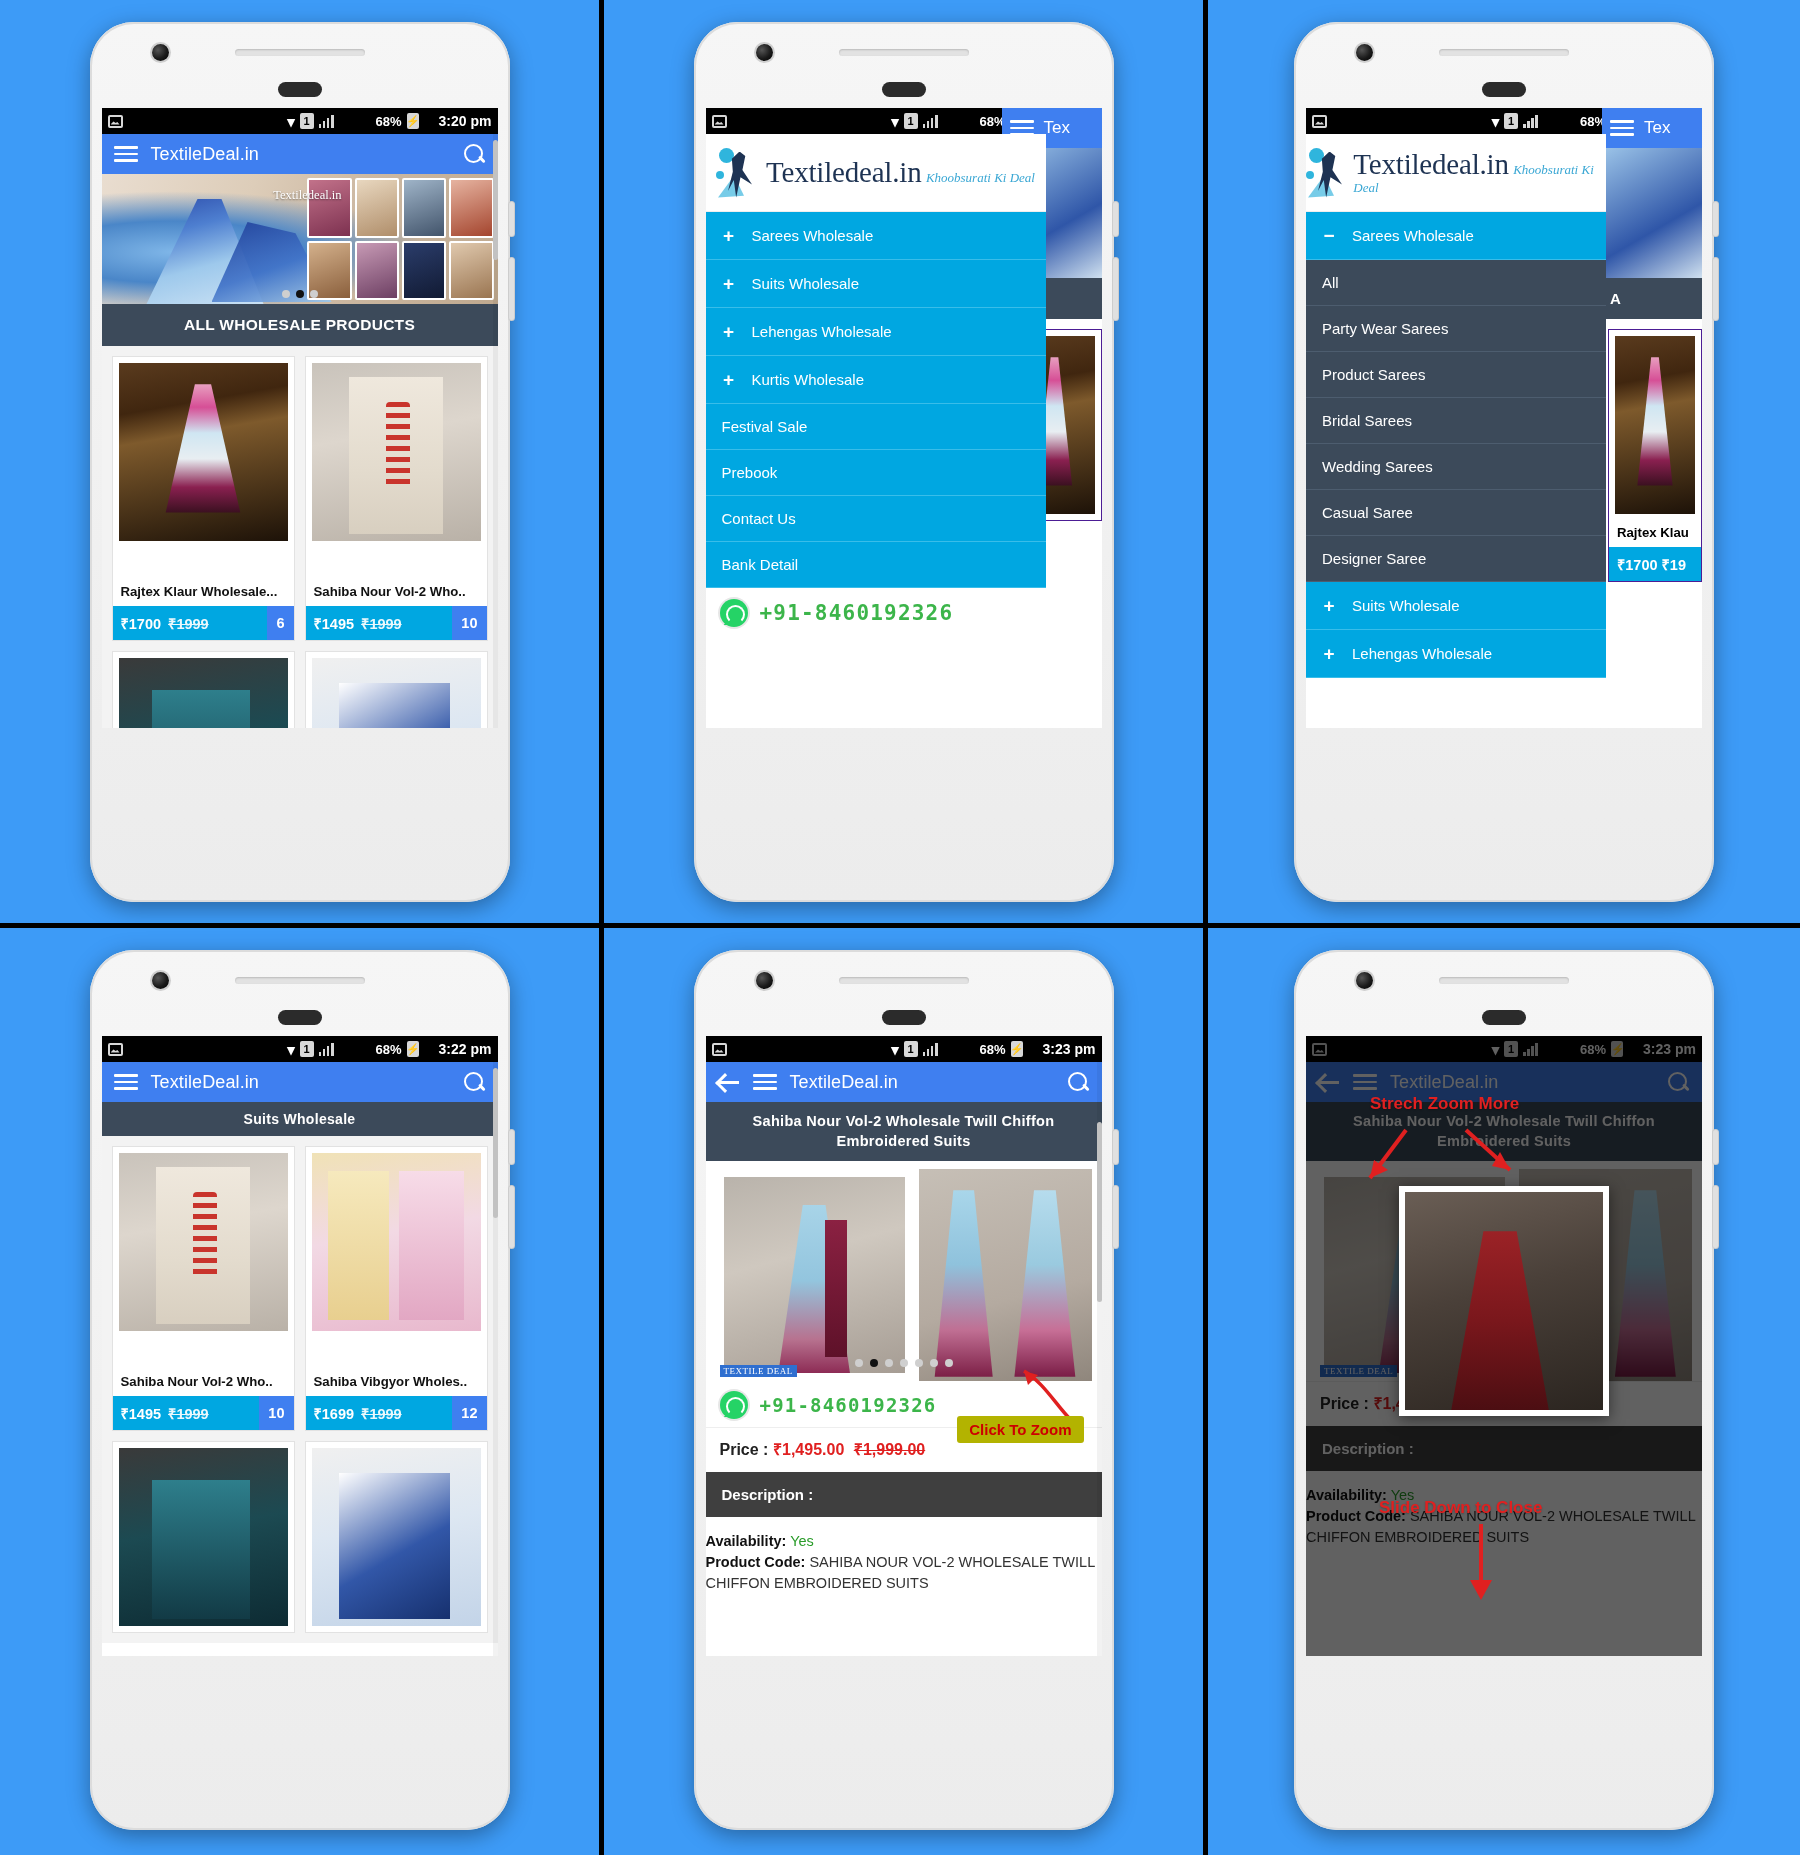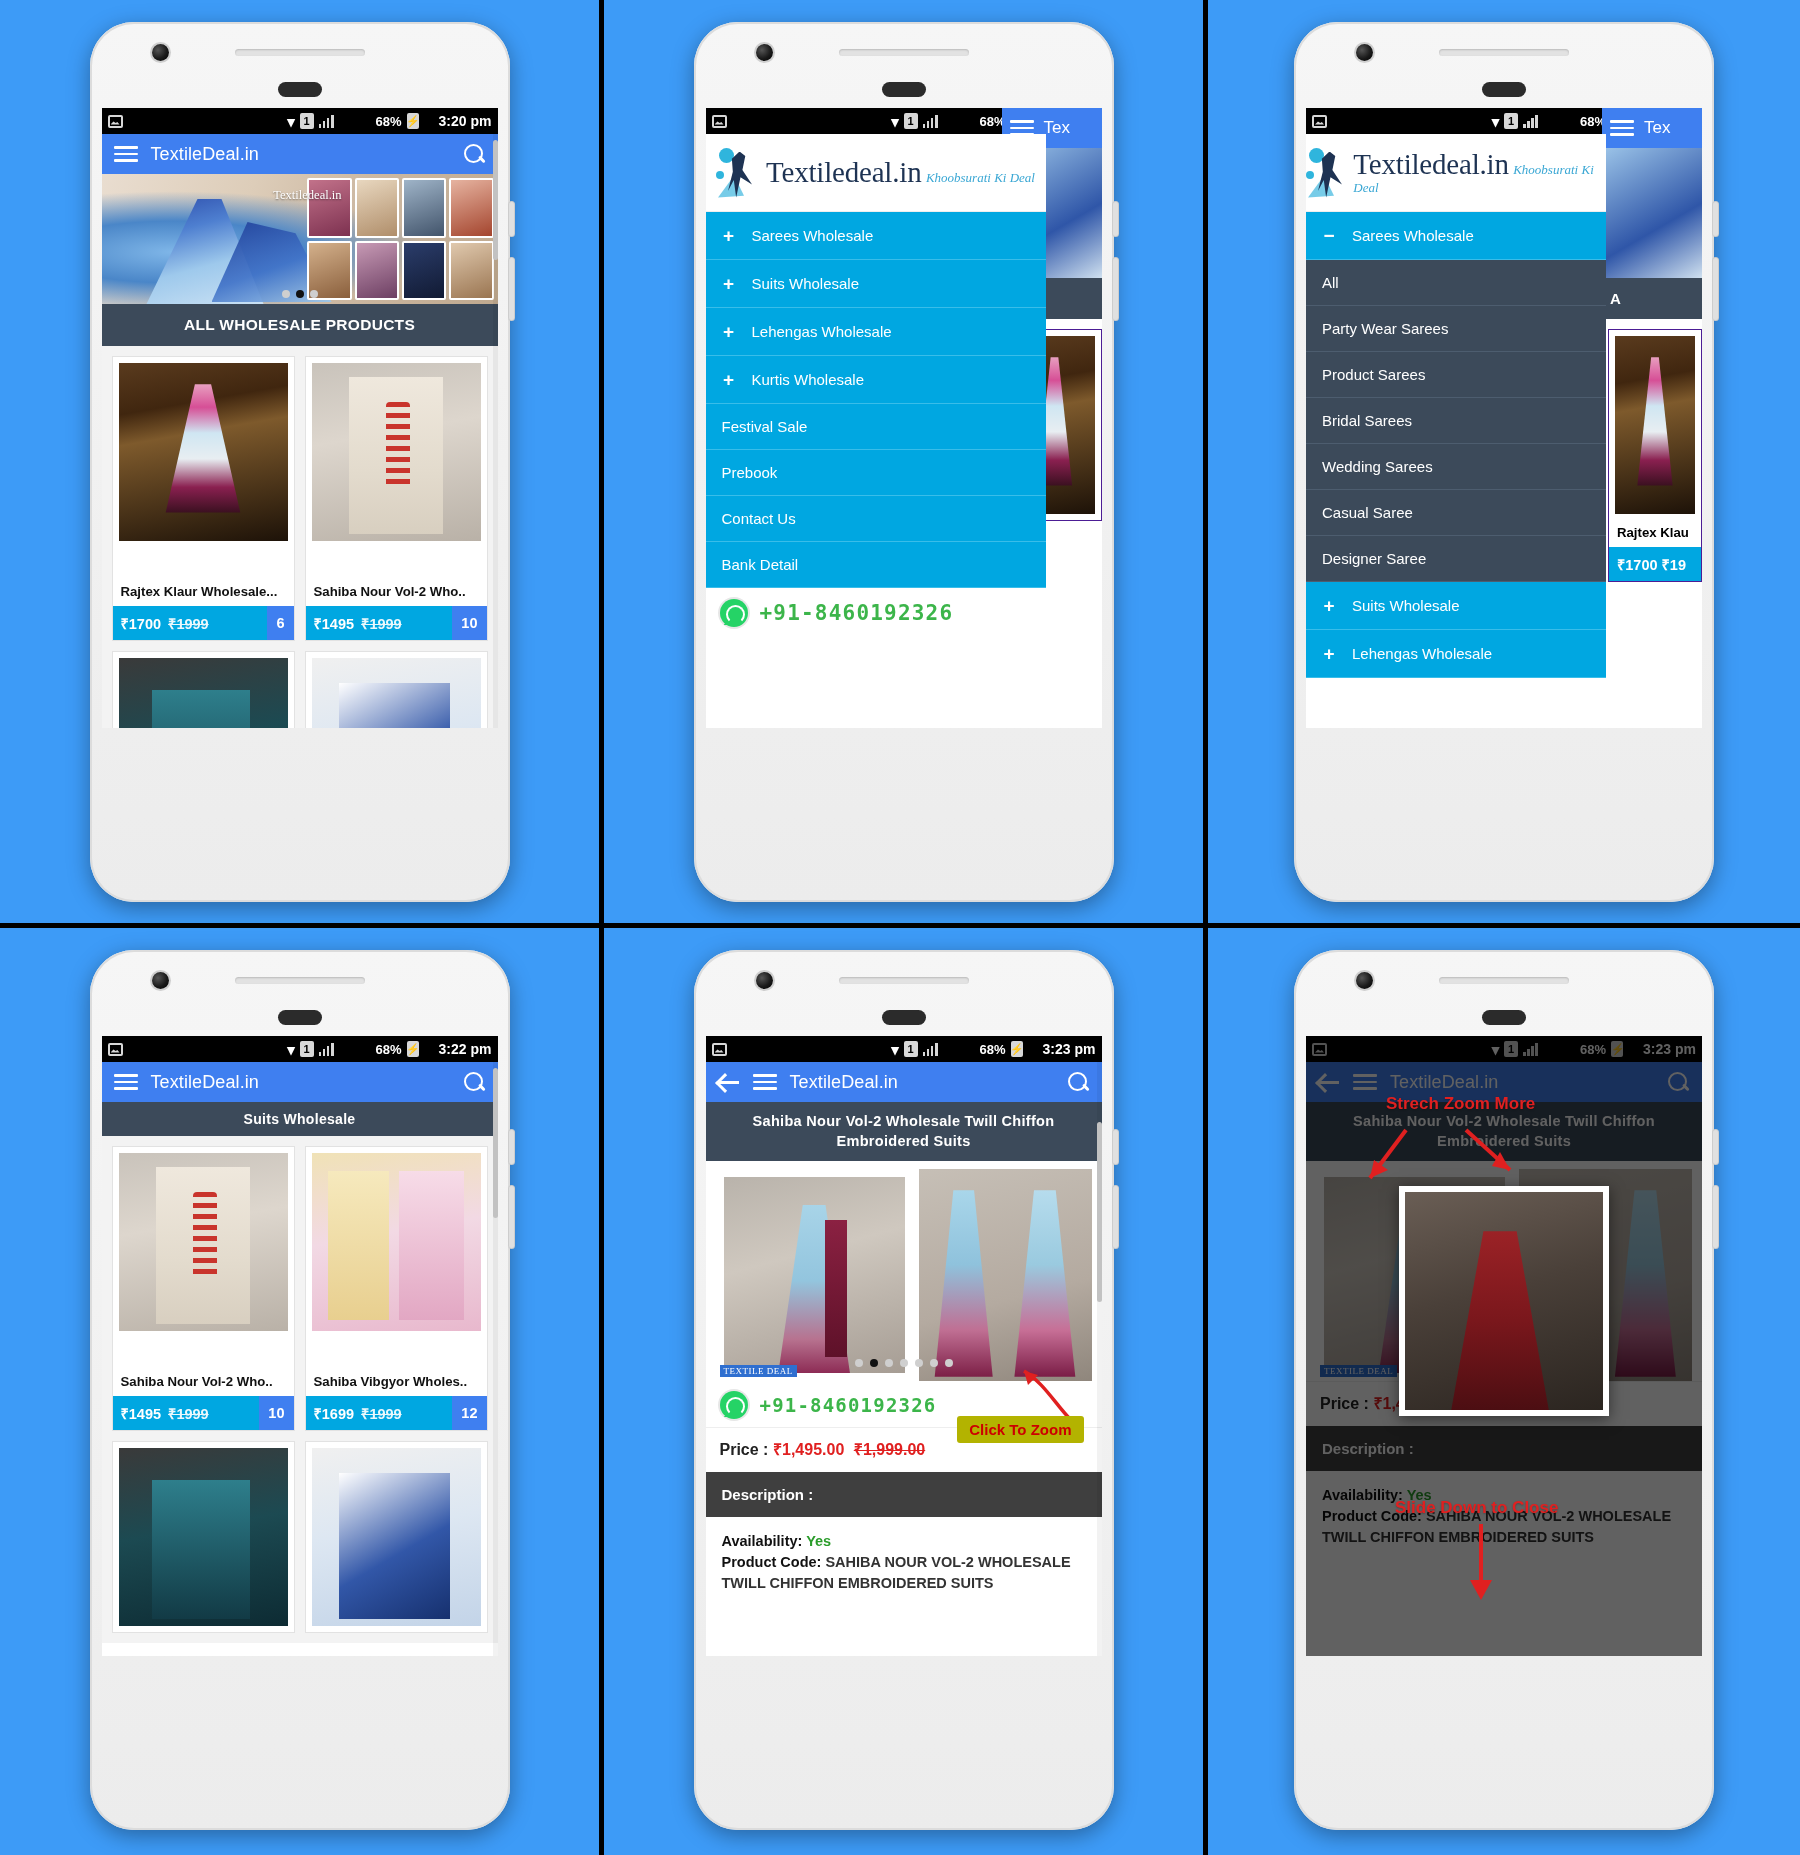--- a/index.html
+++ b/index.html
@@ -270,38 +270,38 @@
   .detail-wa { background:#fff; padding:10px 14px 8px; display:flex; align-items:center; gap:12px; position:relative; }
   .callout {
     position:absolute; right:18px; bottom:-16px; background:#b3b300; color:#cc0000;
     font-weight:bold; font-size:15px; padding:5px 12px; border-radius:3px;
   }
   .arrow-svg { position:absolute; }
   .price-line { background:#fff; padding:10px 14px 12px; font-size:16px; font-weight:bold; color:#222; border-top:1px solid #eee;}
   .price-line .now { color:#e02020; }
   .price-line .was { color:#e02020; text-decoration: line-through; margin-left:5px;}
   .desc-head { background:#3f3f3f; color:#fff; font-weight:bold; font-size:15px; padding:14px 16px; }
-  .desc-body { background:#fff; padding:14px 16px; font-size:14.5px; color:#333; line-height:1.45;font-weight:bold;}
+  .desc-body { background:#fff; padding:14px 0; font-size:14.5px; color:#333; line-height:1.45;}
   .desc-body b { color:#111; }
   .yes { color:#2a9c2a; }
 
   
   .dimmer { position:absolute; inset:0; background:rgba(0,0,0,.62); z-index:30; pointer-events:none;}
   .zoombox {
     position:absolute; z-index:40; left:50%; transform:translateX(-50%); top:150px;
     width:210px; height:230px; background:#fff; padding:6px;
     box-shadow:0 3px 14px rgba(0,0,0,.5);
   }
   .zoombox .inner { width:100%; height:100%;
     background: linear-gradient(165deg,#6a5e55 0%, #4a4039 45%, #2b2520 100%); position:relative; overflow:hidden;}
   .zoombox .inner::after{ content:""; position:absolute; left:20%; top:18%; width:56%; height:82%;
     background:linear-gradient(180deg,#9b2226 0%, #7a171c 50%, #4c0e12 100%);
     clip-path: polygon(35% 0, 65% 0, 94% 100%, 6% 100%); }
   .ann { position:absolute; z-index:45; color:#e02020; font-weight:bold; font-size:17px;
-     text-shadow: 0 1px 2px rgba(0,0,0,.25); margin-left: 16px; }
+     text-shadow: 0 1px 2px rgba(0,0,0,.25); }
 
   .scrollbar { position:absolute; right:0; top:26px; bottom:0; width:5px; background:rgba(0,0,0,.05);}
   .scrollbar i { position:absolute; right:0; width:5px; background:#c2c2c2; border-radius:3px; display:block;}
 </style>
 </head>
 <body>
 
 <div class="grid">
 
   <div class="cell">

